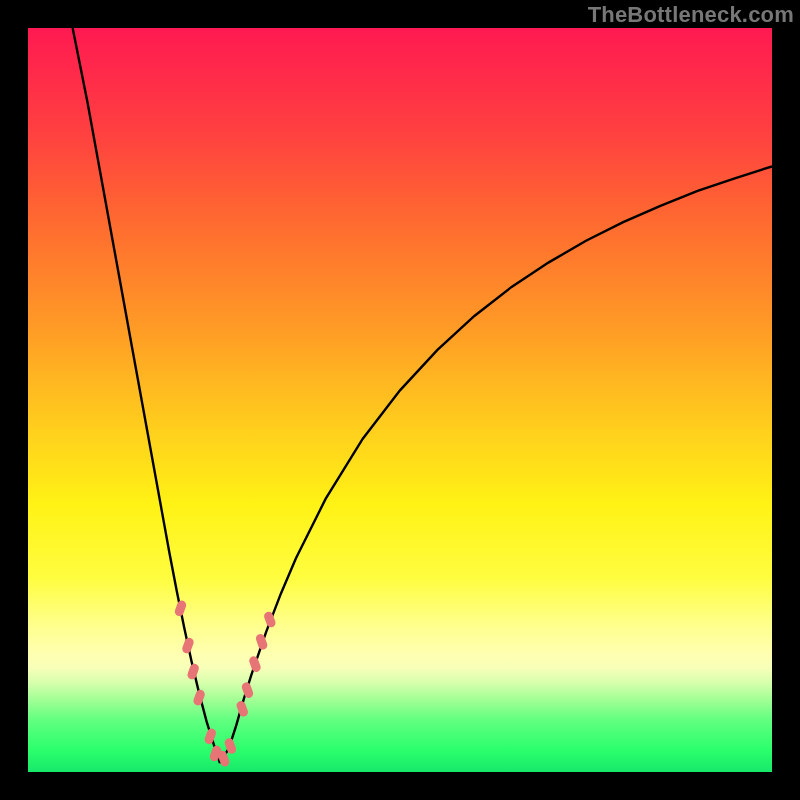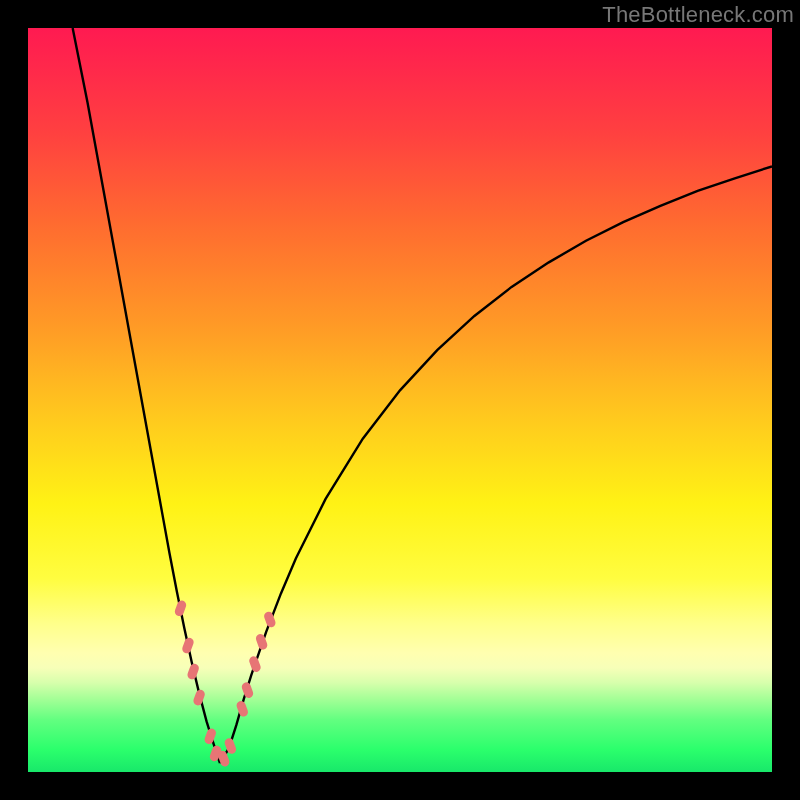--- a/index.html
+++ b/index.html
@@ -16,21 +16,21 @@
     width: 800px;
     height: 800px;
     background: #000;
   }
   .watermark {
     position: absolute;
     top: 2px;
     right: 6px;
     color: #777;
     font-size: 22px;
-    font-weight: 400;
+    font-weight: 700;
     letter-spacing: 0.2px;
     z-index: 5;
   }
   .plot {
     position: absolute;
     left: 28px;
     top: 28px;
     width: 744px;
     height: 744px;
     background: linear-gradient(to bottom,

